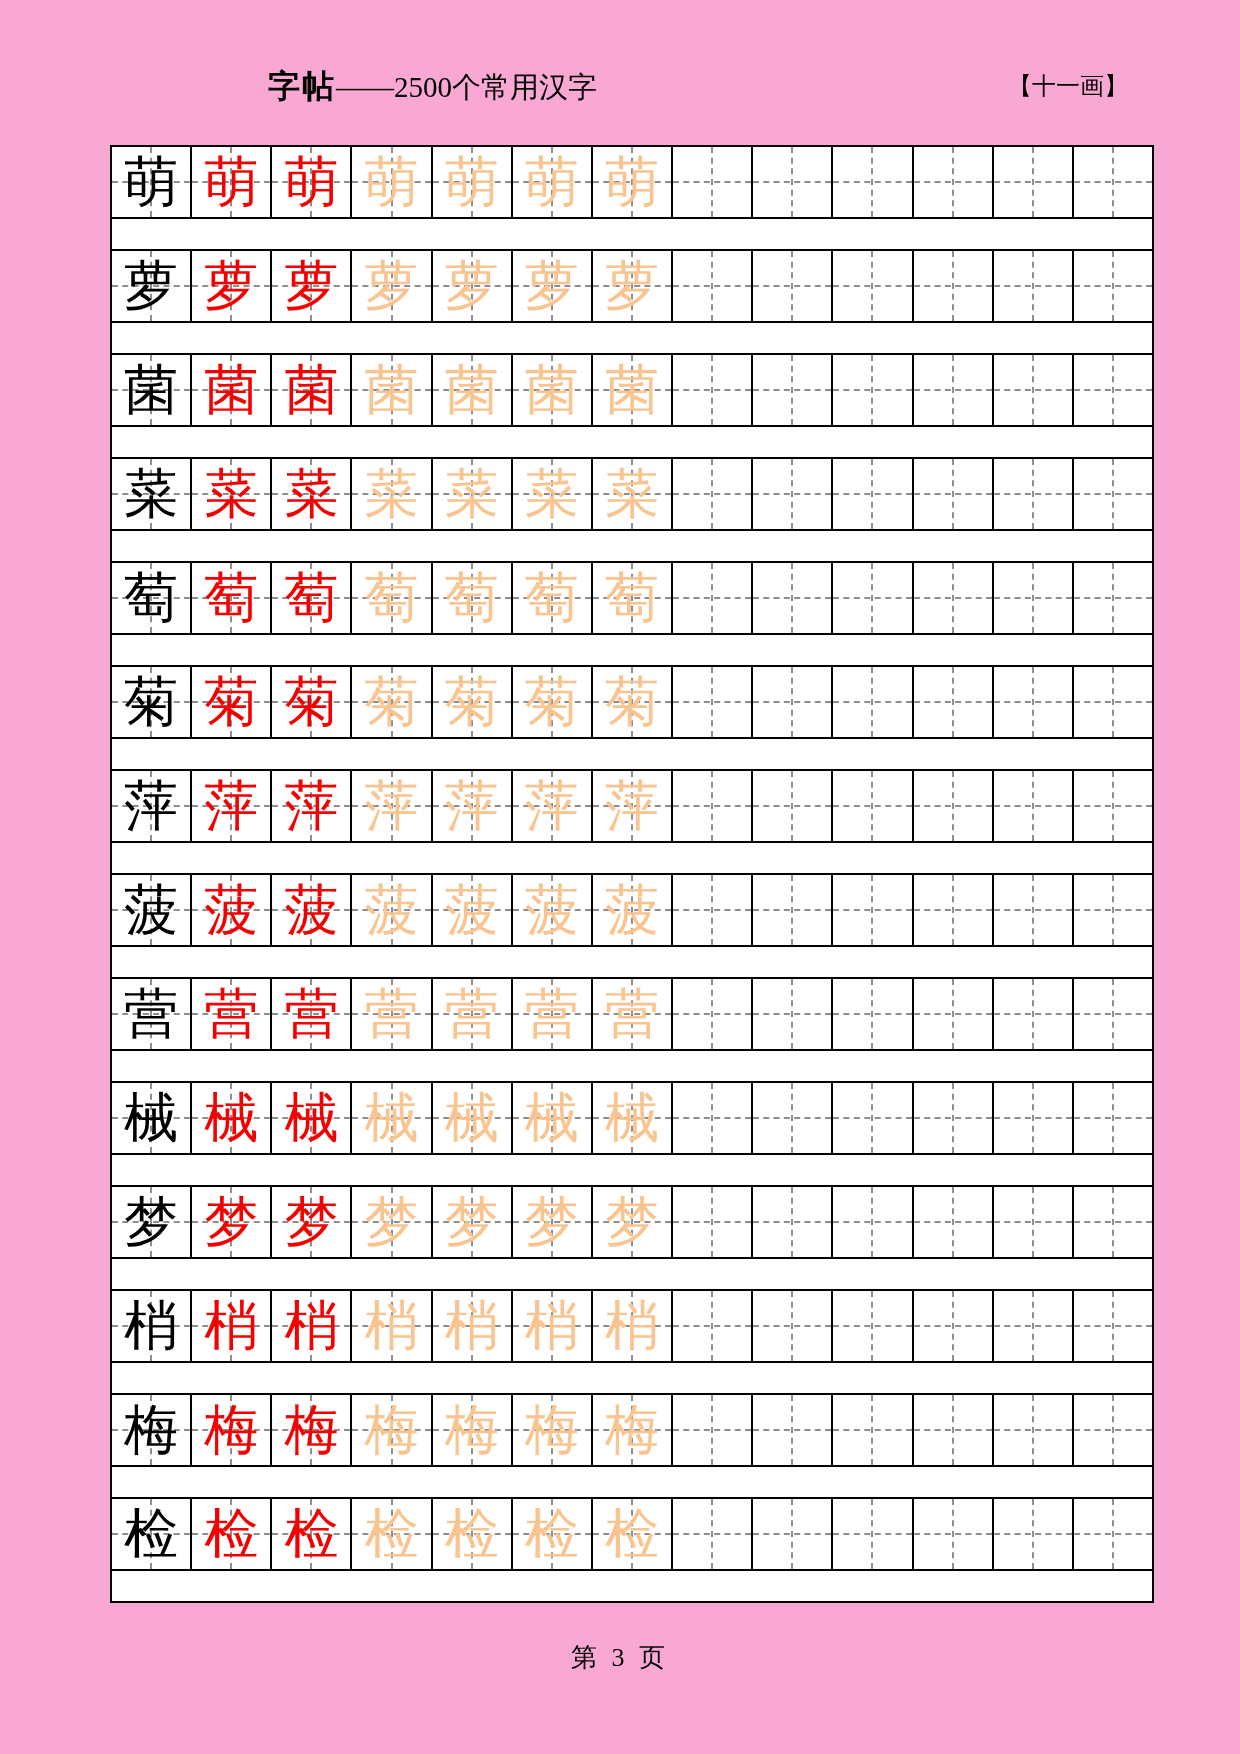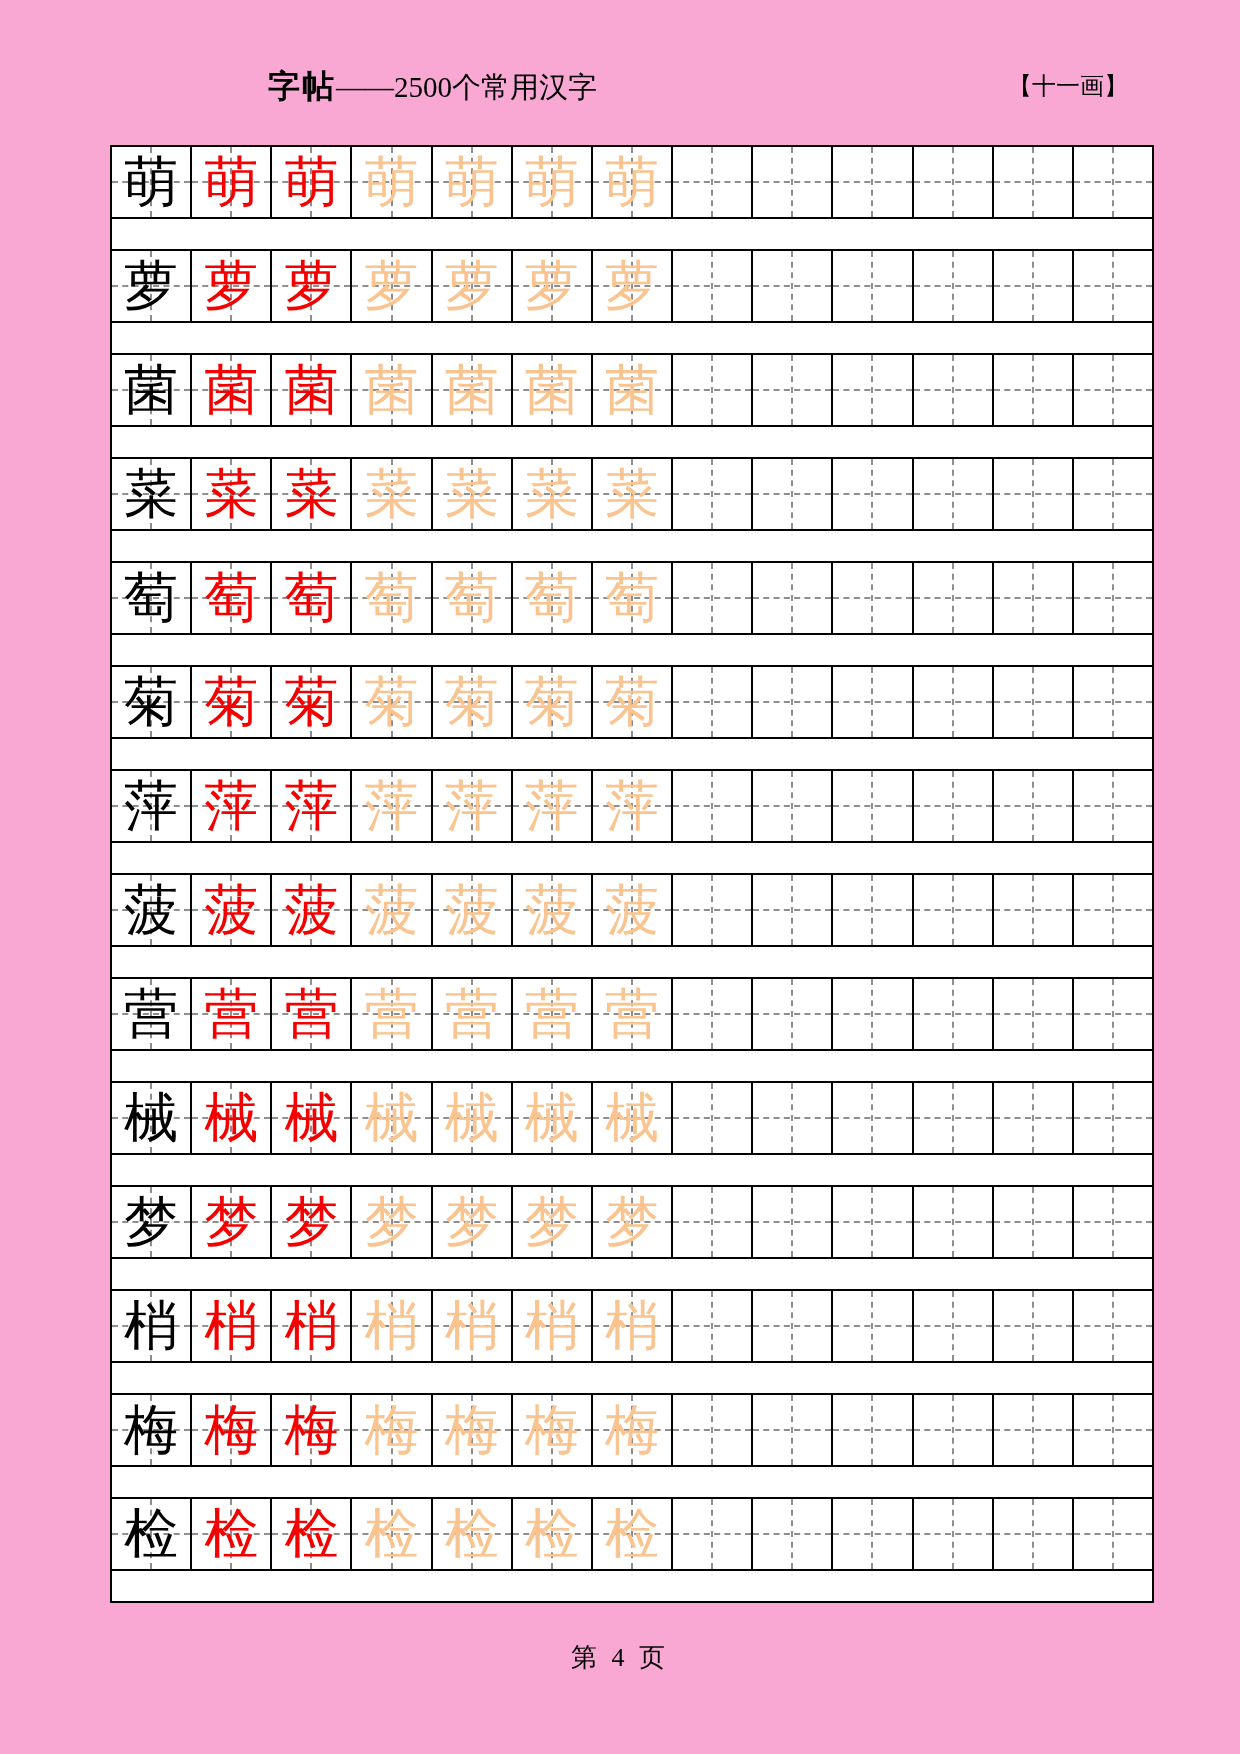--- a/index.html
+++ b/index.html
@@ -500,15 +500,15 @@
         <div class="cell"></div>
         <div class="cell"></div>
         <div class="cell"></div>
         <div class="cell"></div>
         <div class="cell"></div>
         <div class="cell"></div>
       </div>
       <div class="spacer-row"></div>
     </div>
 
-  <div class="footer">第 4 页</div>
+  <div class="footer">第 3 页</div>
 
 </div>
 
 </body></html>

